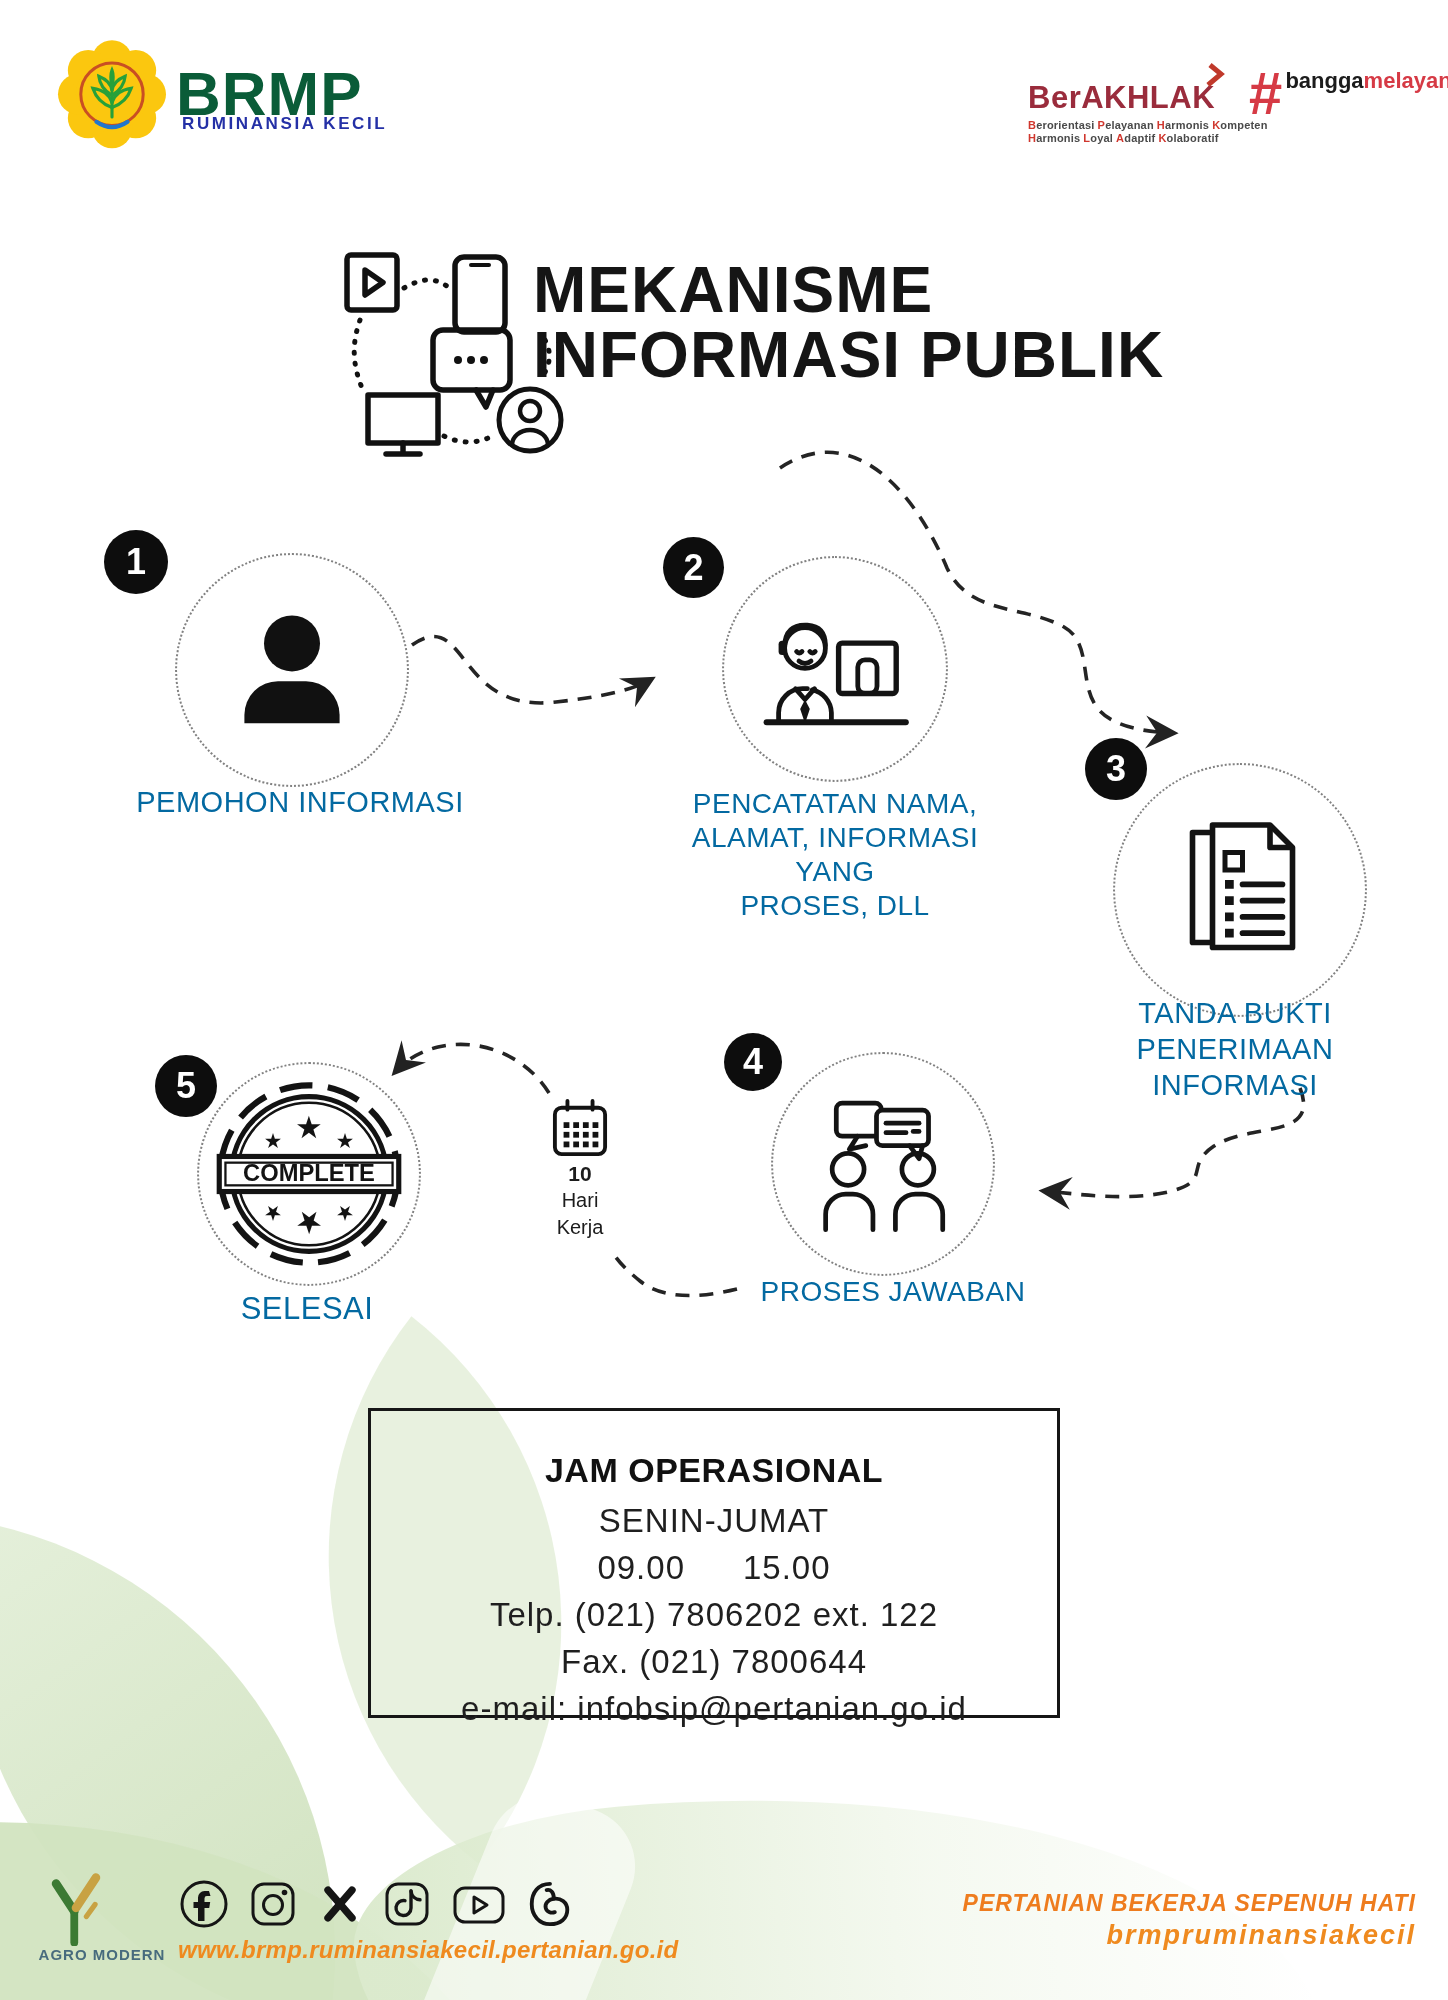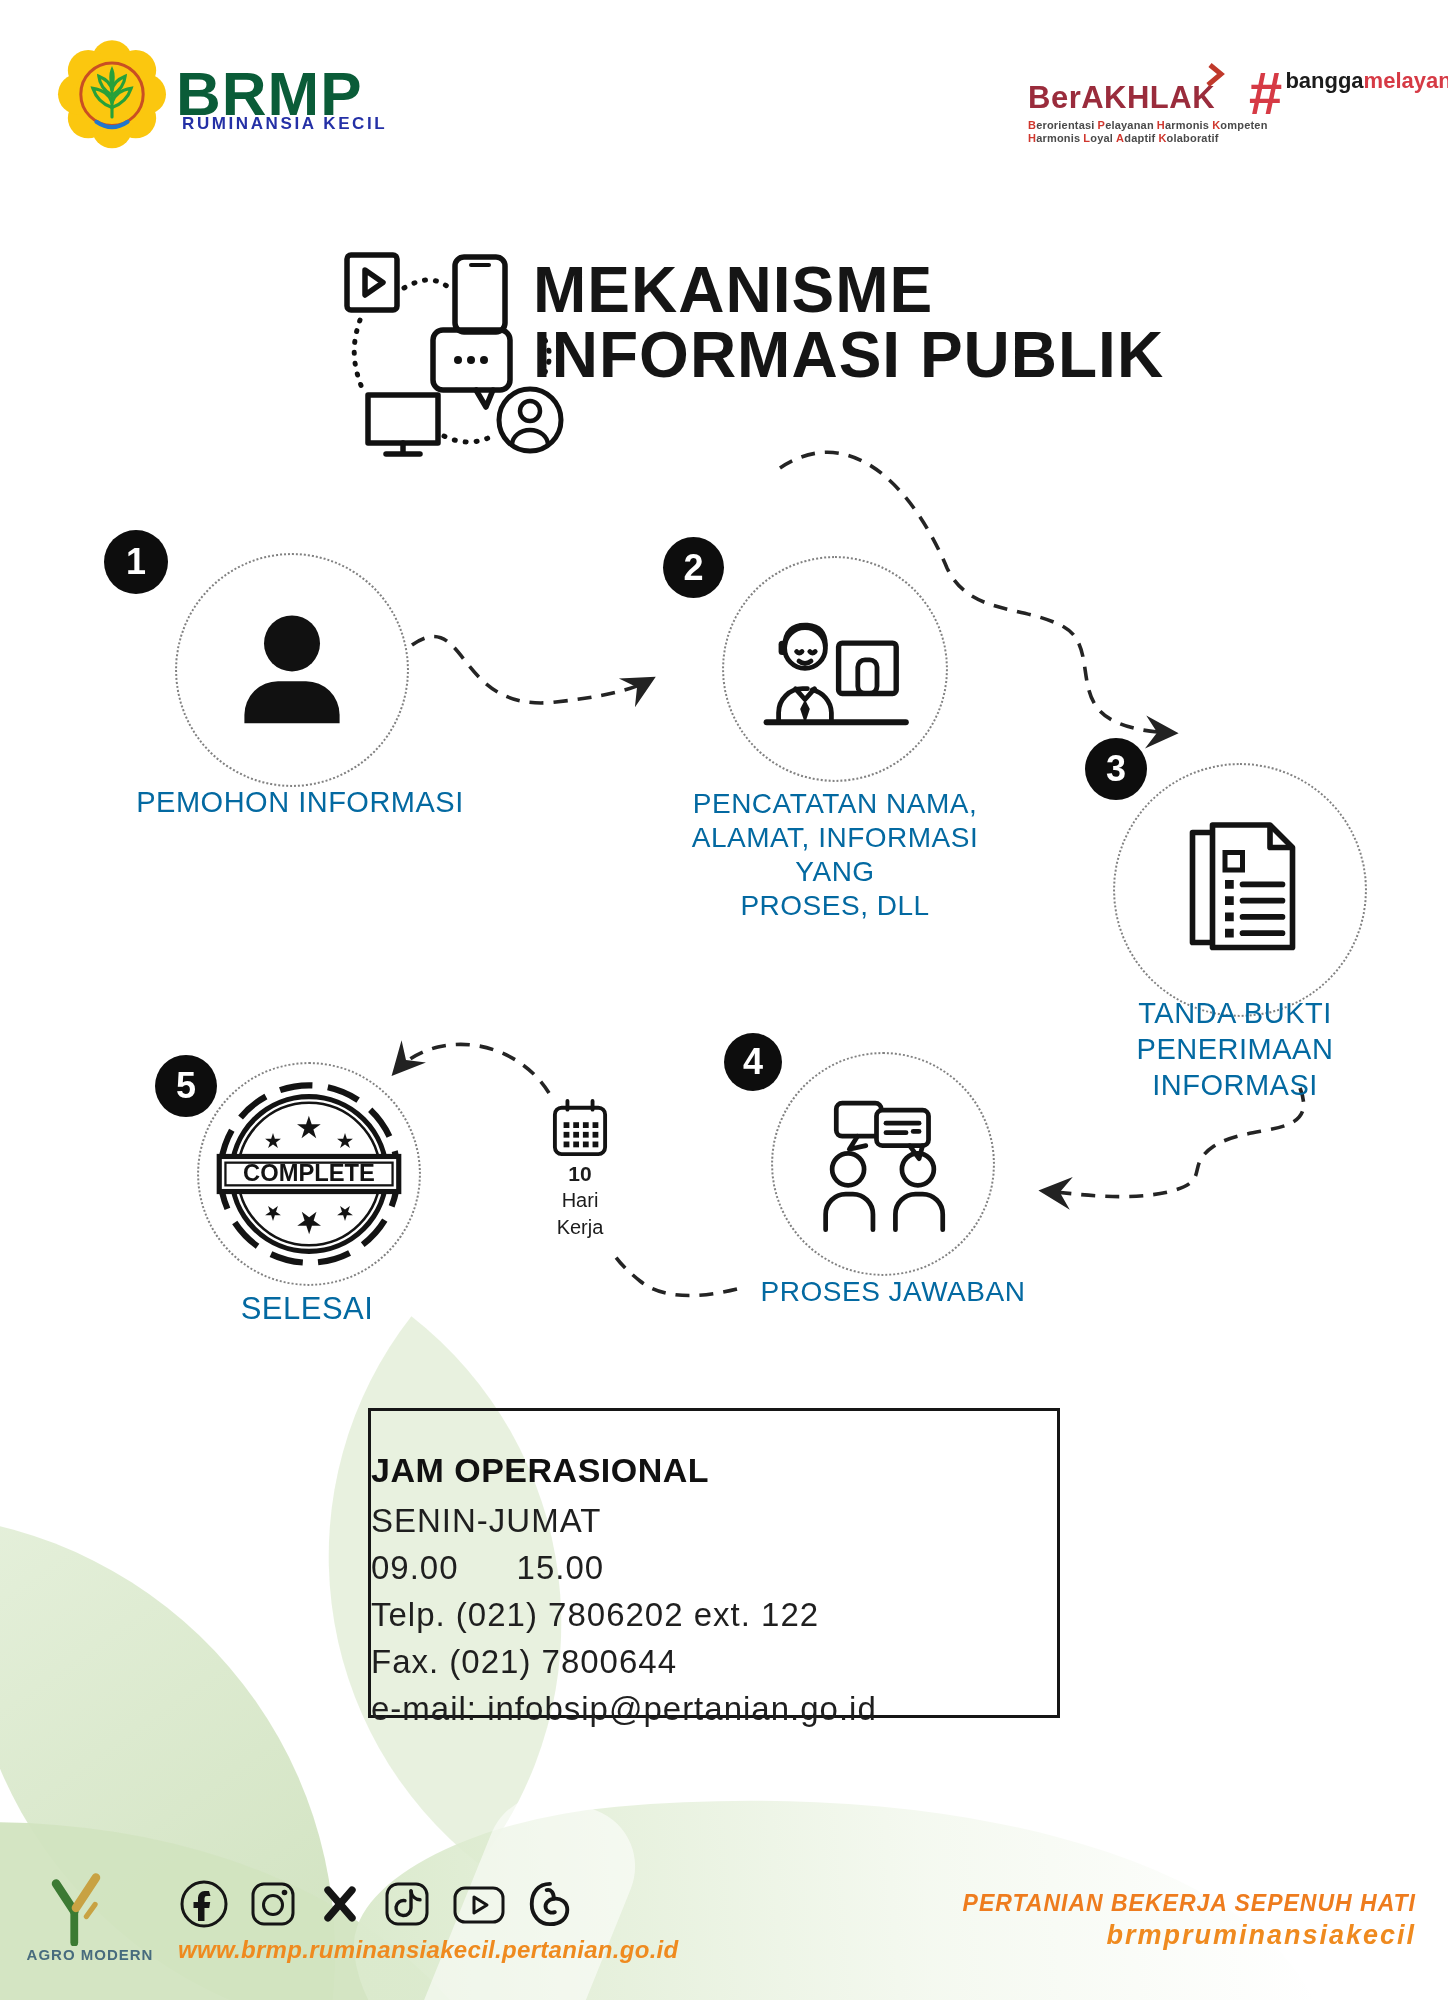--- a/index.html
+++ b/index.html
@@ -61,28 +61,28 @@
   .b5{left:155px; top:1055px; width:62px; height:62px;}
   .c5{left:197px; top:1062px; width:220px; height:220px;}
   .l5{left:197px; top:1291px; width:220px; font-size:31px; font-weight:400;}
   
   .cal-icon{left:552px; top:1097px; z-index:2;}
   .cal-text{left:538px; top:1160px; width:84px; text-align:center; z-index:2;
             font-size:20px; line-height:27px; color:#1c1c1c;}
   .cal-text .num{font-weight:800; font-size:21px;}
   
   .info-box{left:368px; top:1408px; width:692px; height:310px; border:3px solid #161616;
-            z-index:2; display:flex; flex-direction:column; 
+            z-index:2; display:flex; flex-direction:column; align-items:center;
             padding-top:40px; box-sizing:border-box; background:transparent;}
   .info-box .t{font-size:34px; font-weight:800; color:#111; letter-spacing:.5px; margin-bottom:12px;}
   .info-box .r{font-size:33px; font-weight:400; color:#1f1f1f; letter-spacing:1px; margin-bottom:9px;}
   .hours{display:inline-flex; gap:58px;}
   
   .agro-logo{left:36px; top:1868px; z-index:2;}
-  .agro-text{left:20px; top:1946px; width:140px; text-align:center; font-size:15px; font-weight:800;
+  .agro-text{left:32px; top:1946px; width:140px; text-align:center; font-size:15px; font-weight:800;
              color:#476b7d; letter-spacing:1px; z-index:2;}
   .socials{left:178px; top:1878px; display:flex; gap:17px; align-items:center; z-index:2;}
   .website{left:178px; top:1936px; font-size:24px; font-weight:800; font-style:italic;
            color:#ef8a1f; z-index:2; letter-spacing:.3px;}
   .tagline{right:32px; top:1890px; text-align:right; z-index:2; font-style:italic; font-weight:800;}
   .tagline .t1{font-size:23px; color:#ee7c1e; letter-spacing:1px;}
   .tagline .t2{font-size:27px; color:#ef8a1f; letter-spacing:2px; margin-top:3px;}
   svg{display:block;}
 </style>
 </head>

